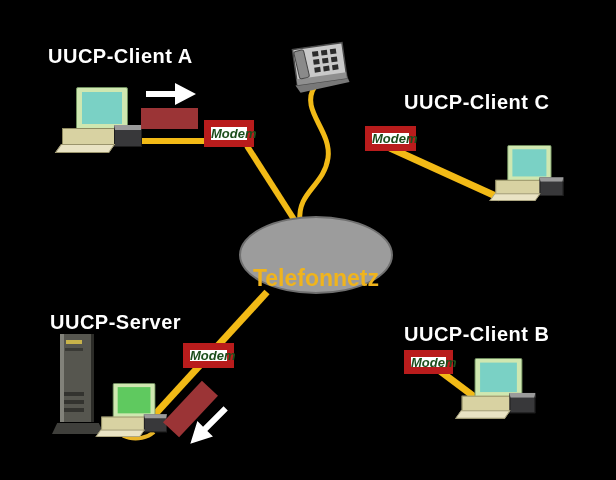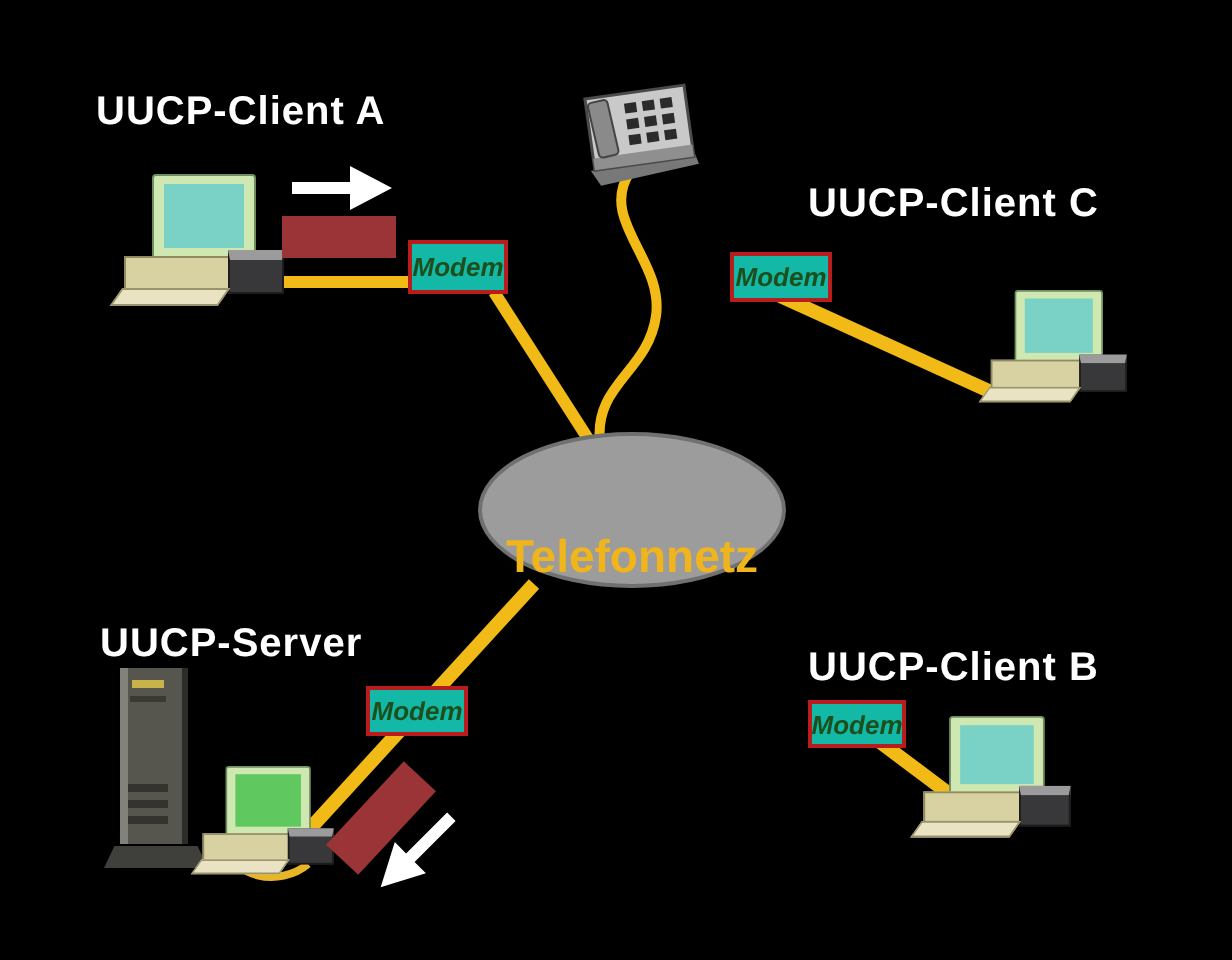--- a/index.html
+++ b/index.html
@@ -6,23 +6,23 @@
   .canvas{
     position:relative;width:616px;height:480px;background:#000000;
     overflow:hidden;font-family:"Liberation Sans",sans-serif;
   }
   .wires{position:absolute;left:0;top:0;z-index:1;}
   .node-label{
     position:absolute;color:#ffffff;font-weight:bold;font-size:20px;
     white-space:nowrap;z-index:3;letter-spacing:0.5px;
   }
   .modem{
-    position:absolute;background:#14b8a6;border:2px solid #b91c1c;
+    position:absolute;background:#ffffff;border:7px solid #b91c1c;
     color:#1d4f1d;font-weight:bold;font-style:italic;font-size:13px;
-    display:flex;align-items:center;justify-content:center;z-index:3;
+    display:flex;align-items:center;z-index:3;
     box-sizing:border-box;
   }
   .ellipse{
     position:absolute;left:239px;top:216px;width:154px;height:78px;
     background:#9c9c9c;border:2px solid #707070;border-radius:50%;
     display:flex;align-items:flex-end;justify-content:center;z-index:2;
     box-sizing:border-box;
   }
   .ellipse .txt{color:#f0b41c;font-weight:bold;font-size:23px;}
   .packet{position:absolute;background:#9b3436;z-index:2;}

